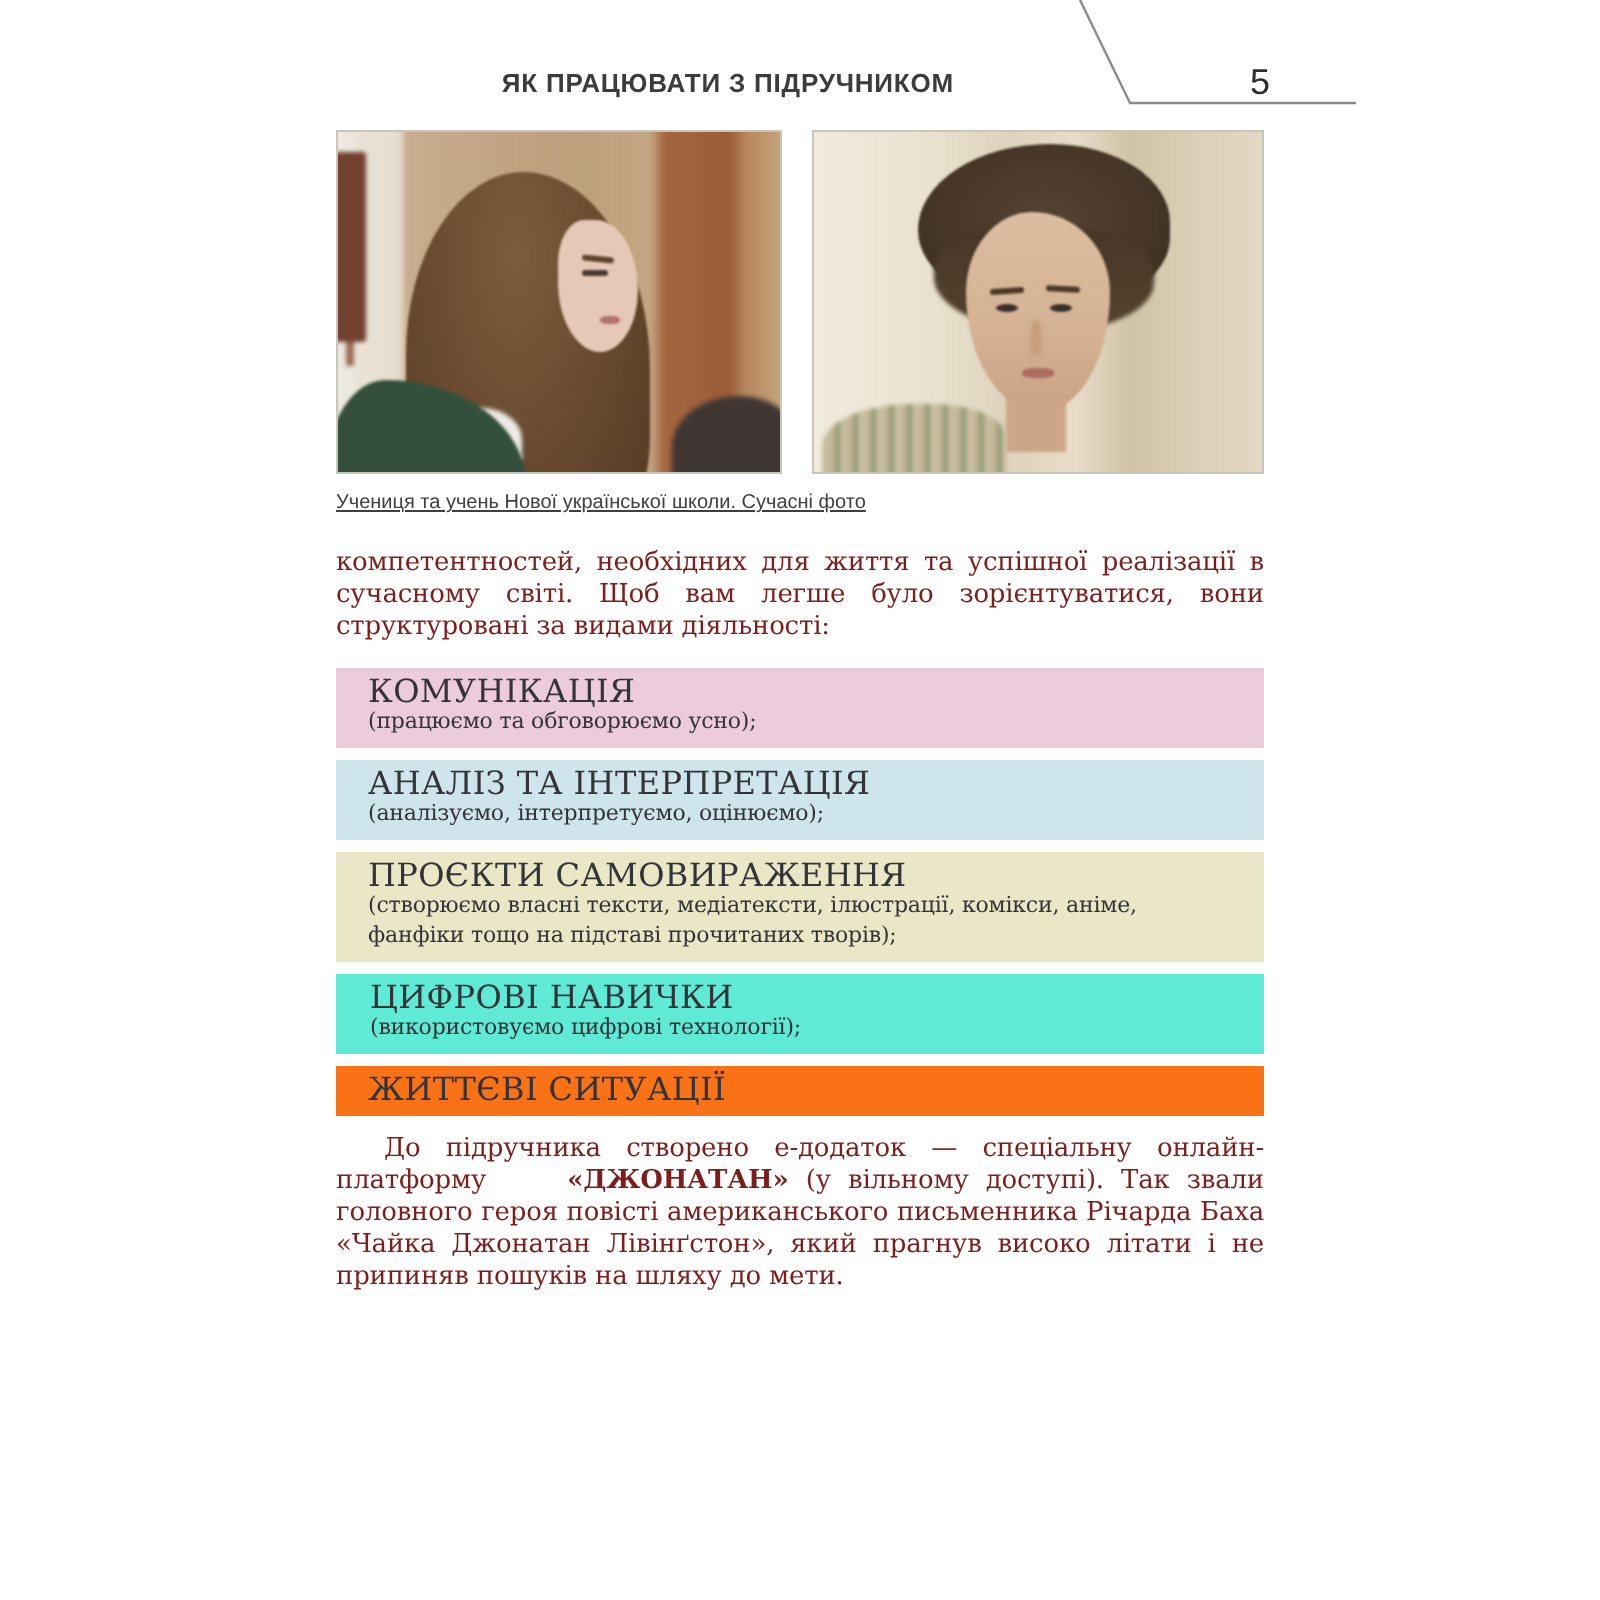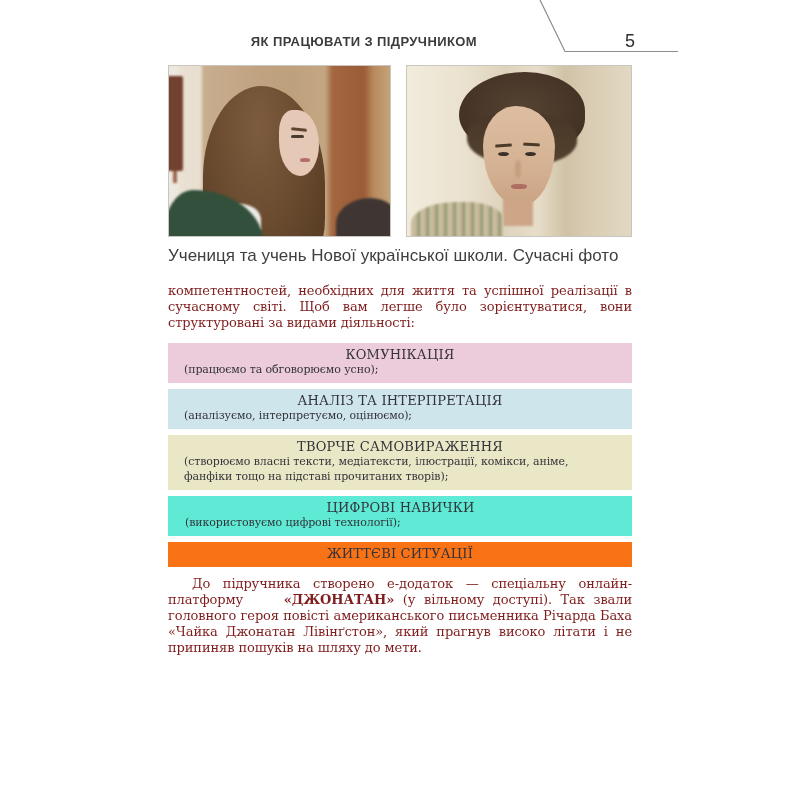--- a/index.html
+++ b/index.html
@@ -102,41 +102,40 @@
     background:repeating-linear-gradient(90deg,#c8bc9e 0 5px,#b7ab8a 5px 7px,#8f9a74 7px 9px);
     border-radius:50% 40% 0 0; filter:blur(1px); }
   .pr-shirt-r { right:4px; bottom:-8px; width:86px; height:38px;
     background:repeating-linear-gradient(90deg,#cabe a0 0 5px,#c8bc9e 0 5px,#b7ab8a 5px 7px,#8f9a74 7px 9px);
     border-radius:40% 50% 0 0; filter:blur(1px); }
 
   
   .caption {
     margin-top:9px;
     font-family:"Liberation Sans", sans-serif;
-    font-size:17px; color:#3f3f3f;
+    font-size:10px; color:#3f3f3f;text-decoration:underline;
   }
 
   
   .body-text {
     font-size:13px; line-height:16px; text-align:justify;
     color:#7f1d1d; letter-spacing:-0.1px;
   }
   .intro { margin-top:17px; }
   .closing { margin-top:9px; text-indent:24px; }
   .closing strong { font-weight:bold;margin-left:32px; }
 
   
   .boxes { margin-top:12px; }
   .activity-box {
     padding:4px 16px 6px 16px; margin-bottom:6px;
   }
   .box-title {
-    font-size:13px; line-height:15px; font-weight:500;
+    font-size:16px; line-height:15px; font-weight:500;
     letter-spacing:.2px;
-    text-align:center;
   }
   .box-desc { font-size:11px; line-height:15px; letter-spacing:-0.1px; }
 </style>
 </head>
 <body>
 
 <div class="page">
 
   <div class="running-head-title">ЯК ПРАЦЮВАТИ З ПІДРУЧНИКОМ</div>
   <svg class="header-rule-svg" width="800" height="60" viewBox="0 0 800 60" aria-hidden="true">
@@ -186,21 +185,21 @@
         <div class="box-title">КОМУНІКАЦІЯ</div>
         <div class="box-desc">(працюємо та обговорюємо усно);</div>
       </div>
 
       <div class="activity-box" style="background-color: rgb(207, 229, 236);">
         <div class="box-title">АНАЛІЗ ТА ІНТЕРПРЕТАЦІЯ</div>
         <div class="box-desc">(аналізуємо, інтерпретуємо, оцінюємо);</div>
       </div>
 
       <div class="activity-box" style="background-color: rgb(234, 231, 198);">
-        <div class="box-title">ТВОРЧЕ САМОВИРАЖЕННЯ</div>
+        <div class="box-title">ПРОЄКТИ САМОВИРАЖЕННЯ</div>
         <div class="box-desc">(створюємо власні тексти, медіатексти, ілюстрації, комікси, аніме, фанфіки тощо на підставі прочитаних творів);</div>
       </div>
 
       <div class="activity-box" style="background-color: #5eead4; padding-left: 17px;">
         <div class="box-title">ЦИФРОВІ НАВИЧКИ</div>
         <div class="box-desc">(використовуємо цифрові технології);</div>
       </div>
 
 
       <div class="activity-box" style="background-color: #f97316;">

